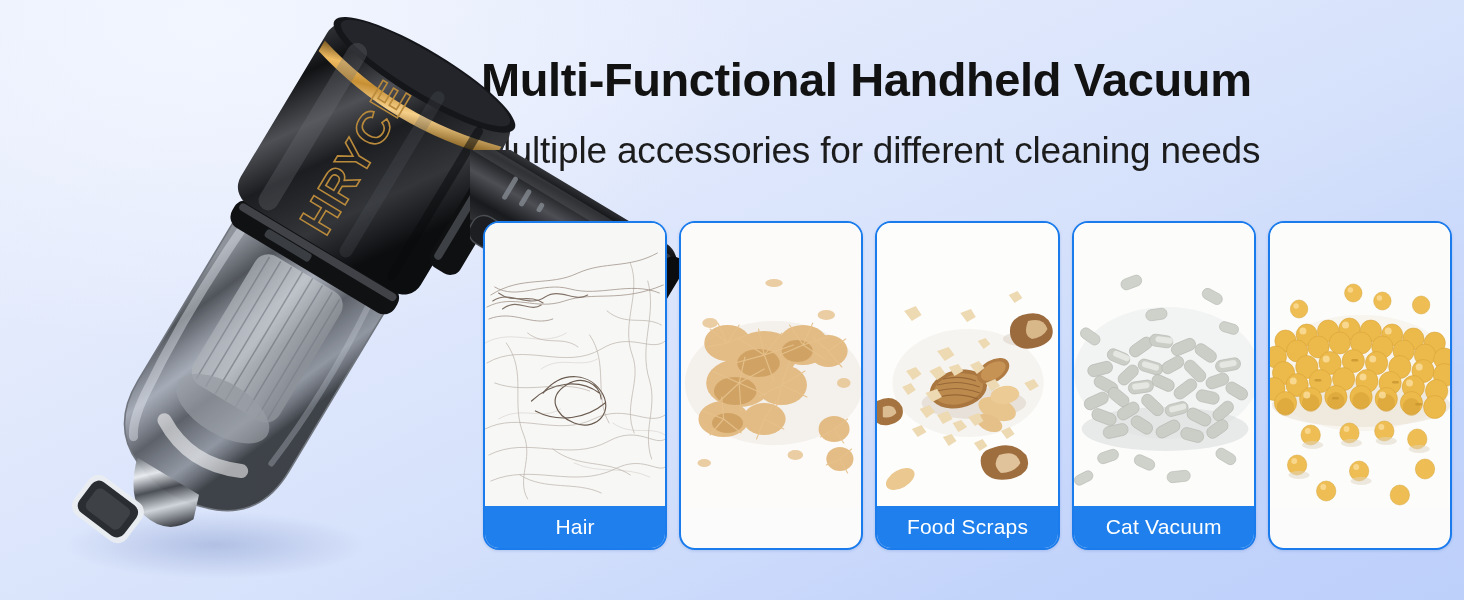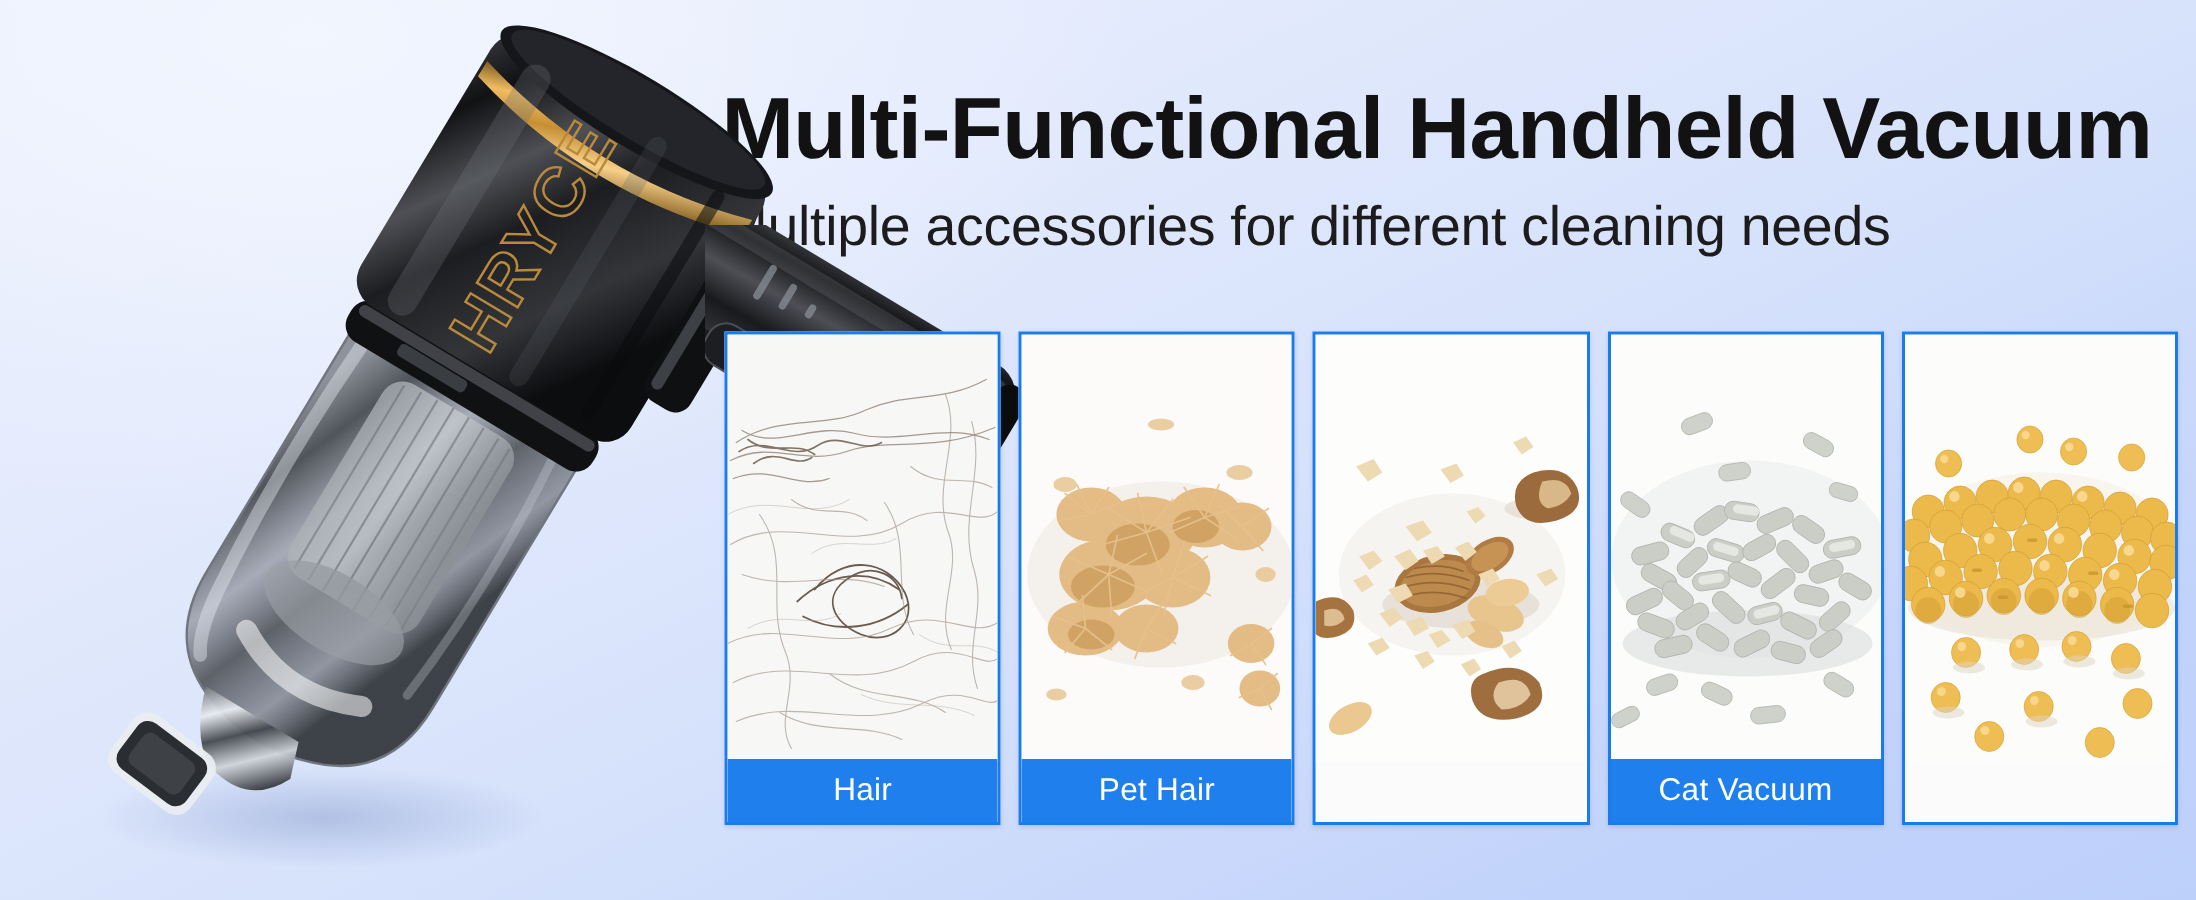--- a/index.html
+++ b/index.html
@@ -11,38 +11,38 @@
   #stage {
     position:relative; width:1464px; height:600px; overflow:hidden;
     background:
       radial-gradient(ellipse 900px 520px at 14% 4%, #f2f6ff 0%, rgba(242,246,255,0) 62%),
       linear-gradient(155deg, #e9eefc 0%, #e3eafc 28%, #d5e1fb 58%, #c3d4fb 82%, #bdd0fa 100%);
   }
 
   
   .headline {
     position:absolute; left:481px; top:55px;
-    font-size:58px; font-weight:bold; letter-spacing:-0.4px;
+    font-size:47px; font-weight:bold; letter-spacing:-0.4px;
     color:#121212; white-space:nowrap; line-height:1.08;
   }
   .subhead {
     position:absolute; left:481px; top:131px;
     font-size:37px; font-weight:normal; letter-spacing:-0.2px;
     color:#1c1c1c; white-space:nowrap; line-height:1.1;
   }
 
   
   #card-row {
     position:absolute; left:483px; top:221px;
     width:969px; height:329px;
     display:flex; gap:12px; z-index:40;
   }
   .card {
     position:relative; flex:1 1 0; height:329px;
-    border:2px solid #1a7bec; border-radius:0;
+    border:2px solid #1a7bec; border-radius:16px;
     background:#fbfbfb; overflow:hidden;
     box-sizing:border-box;
     box-shadow:0 1px 3px rgba(30,80,170,.18);
   }
   .card-photo { position:absolute; left:0; top:0; right:0; height:285px; overflow:hidden; }
   .card-photo svg { display:block; width:100%; height:100%; }
   .card-footer {
     position:absolute; left:0; right:0; bottom:0; height:42px;
     background:#1f80ed; color:#fff;
     display:flex; align-items:center; justify-content:center;
@@ -319,21 +319,20 @@
               <ellipse cx="30" cy="100" rx="8" ry="5"></ellipse>
               <ellipse cx="150" cy="92" rx="9" ry="5"></ellipse>
               <ellipse cx="96" cy="60" rx="9" ry="4"></ellipse>
               <ellipse cx="168" cy="160" rx="7" ry="5"></ellipse>
               <ellipse cx="24" cy="240" rx="7" ry="4"></ellipse>
               <ellipse cx="118" cy="232" rx="8" ry="5"></ellipse>
             </g>
           </g>
         </svg>
       </div>
-      <div class="card-footer">Pet Hair</div>
     </div>
 
     <div class="card">
       <div class="card-photo">
         <svg viewBox="0 0 186 285" preserveAspectRatio="none">
           <rect width="186" height="285" fill="#fdfdfc"></rect>
           <ellipse cx="94" cy="160" rx="78" ry="54" fill="#f1ece5" opacity="0.55"></ellipse>
 
           <g fill="#ded6ca" opacity="0.6">
             <ellipse cx="100" cy="180" rx="54" ry="16"></ellipse>
@@ -385,20 +384,21 @@
             <path d="M86,90 l11,-4 5,8 -9,5 z"></path>
             <path d="M28,88 l12,-5 6,9 -10,6 z"></path>
             <path d="M136,72 l9,-4 5,7 -8,5 z"></path>
             <path d="M100,220 l9,-4 5,7 -8,5 z"></path>
             <path d="M152,160 l10,-4 5,7 -9,5 z"></path>
             <path d="M104,118 l8,-3 5,6 -7,5 z"></path>
             <path d="M128,208 l9,-4 5,7 -8,5 z"></path>
           </g>
         </svg>
       </div>
+      <div class="card-footer">Food Scraps</div>
     </div>
 
     <div class="card">
       <div class="card-photo">
         <svg viewBox="0 0 186 285" preserveAspectRatio="none">
           <rect width="186" height="285" fill="#fcfcfb"></rect>
           <ellipse cx="96" cy="150" rx="96" ry="66" fill="#eef0ef" opacity="0.7"></ellipse>
           <ellipse cx="94" cy="206" rx="86" ry="22" fill="#dadedd" opacity="0.6"></ellipse>
 
           <g>

